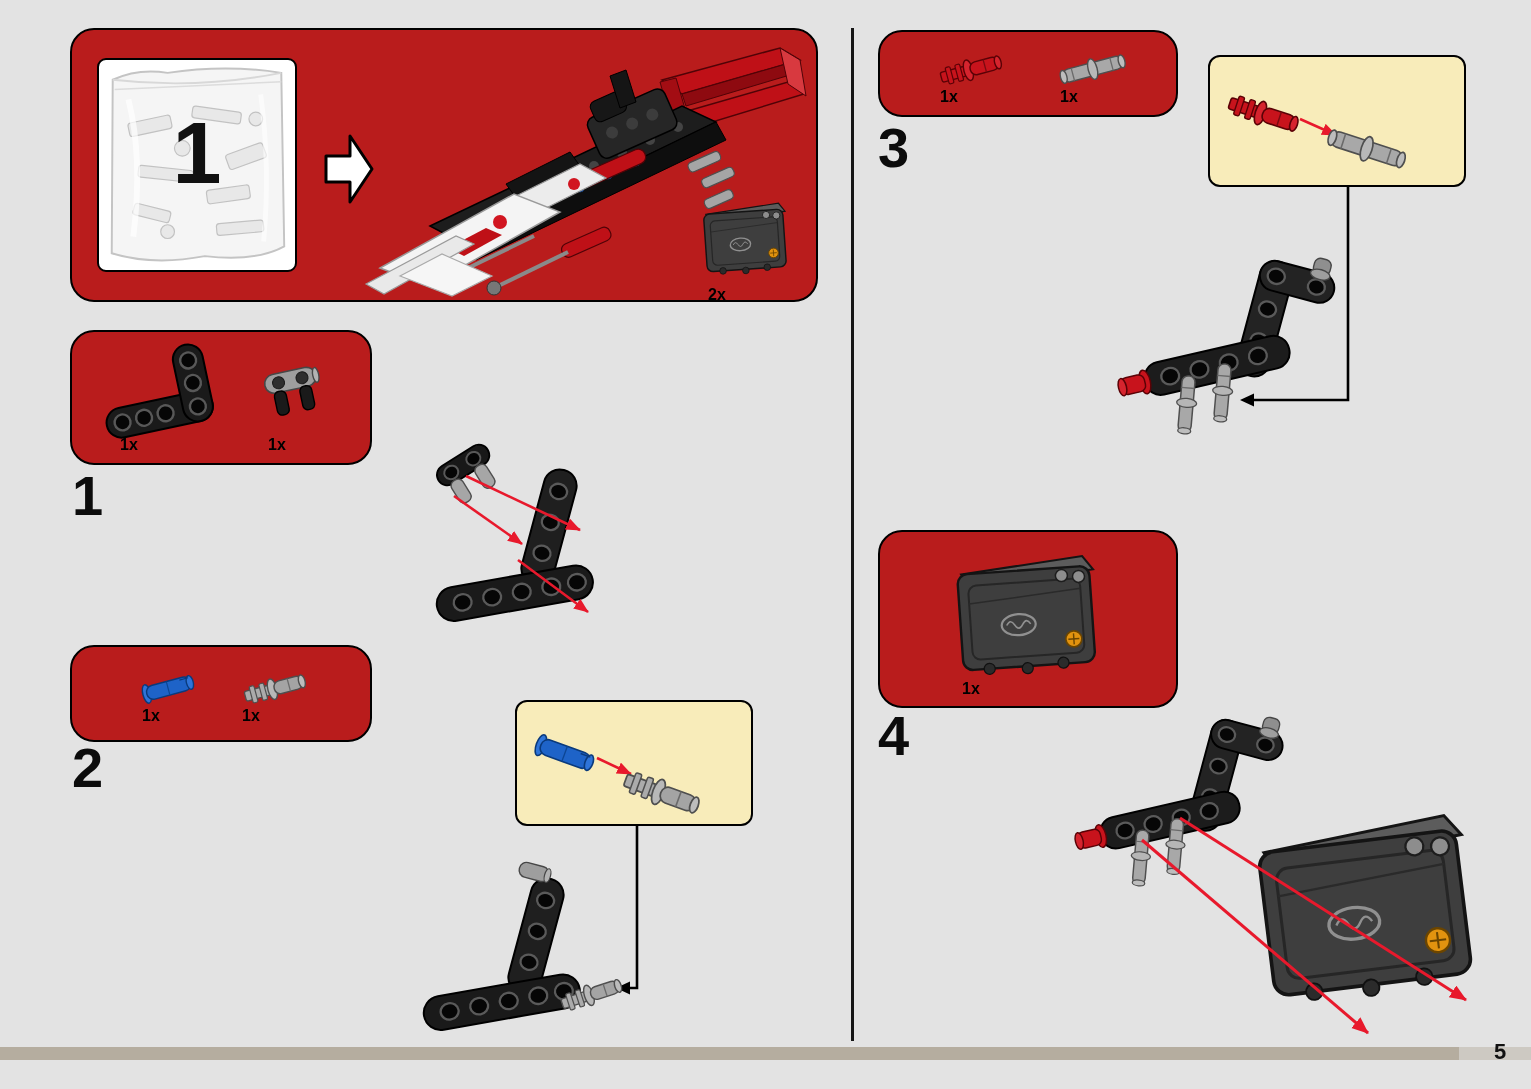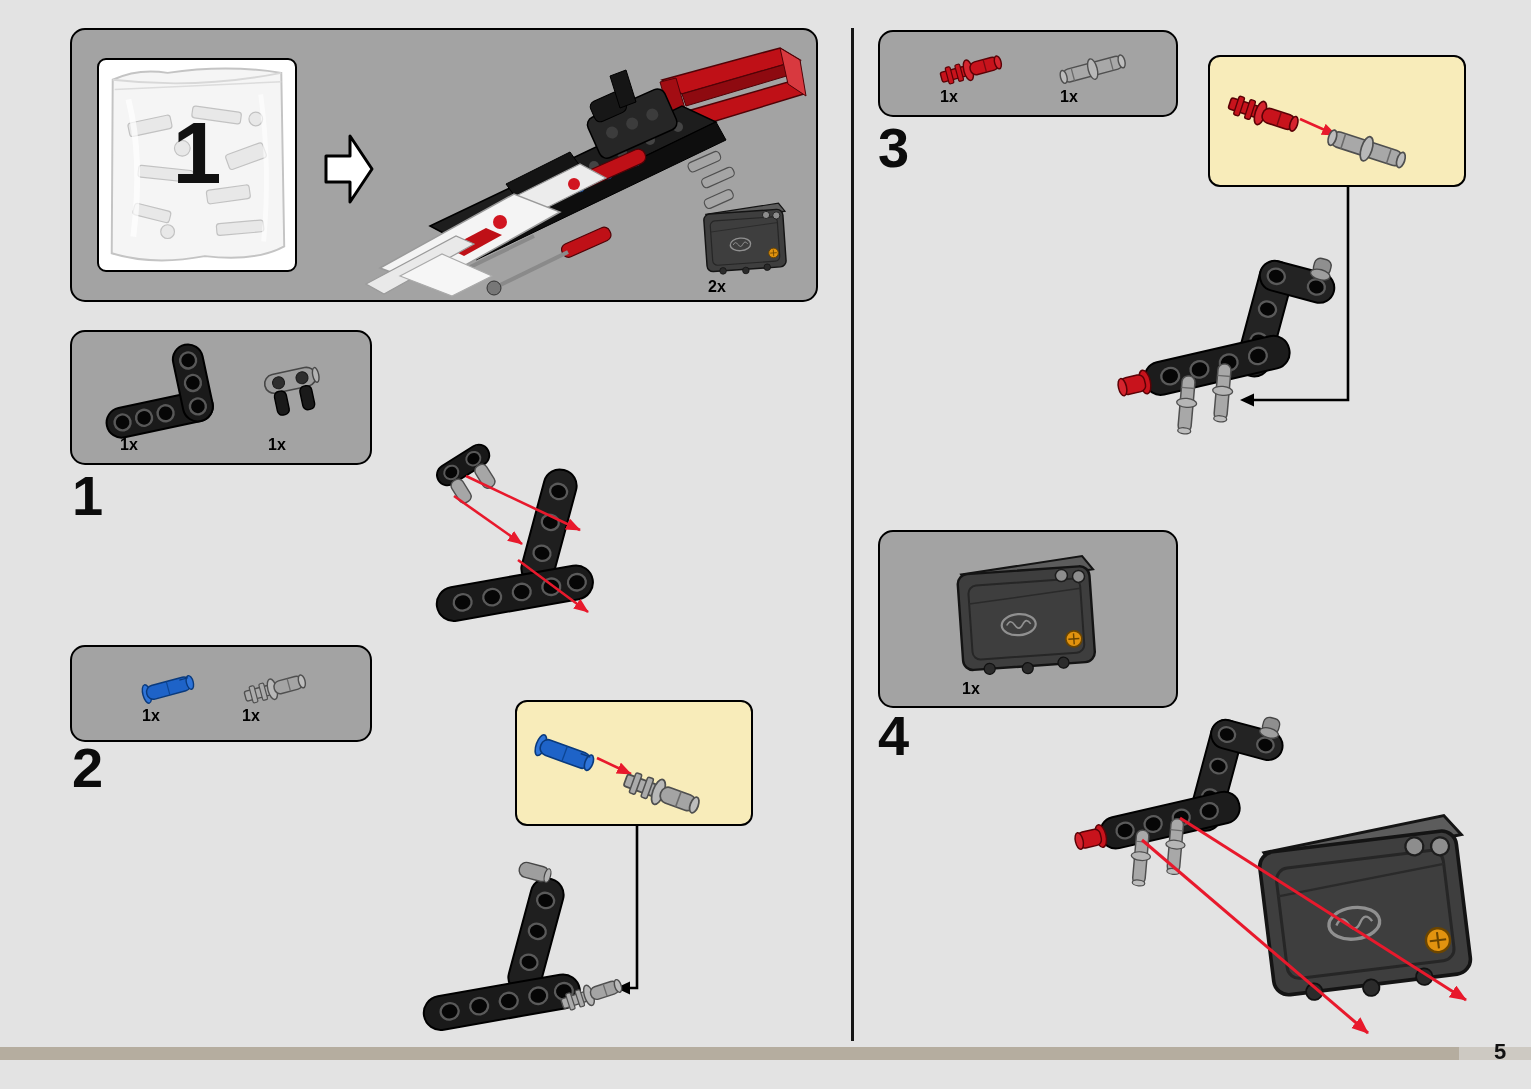--- a/index.html
+++ b/index.html
@@ -2,21 +2,21 @@
 <html><head>
 <meta charset="utf-8">
 <style>
   * { margin:0; padding:0; box-sizing:border-box; }
   html,body { background:#e3e3e3; }
   .page {
     position:relative; width:1531px; height:1089px;
     background:#e3e3e3; overflow:hidden;
     font-family:"Liberation Sans", sans-serif; color:#111;
   }
-  .panel { position:absolute; background:#a3a3a3; border:2.5px solid #000; border-radius:15px; }
+  .panel { position:absolute; background:#b91c1c; border:2.5px solid #000; border-radius:24px; }
   .inner-panel { position:absolute; background:#fff; border:2px solid #000; border-radius:9px; overflow:hidden; }
   .ybox { position:absolute; background:#f8ecba; border:2.5px solid #000; border-radius:12px; overflow:hidden; }
   .abs { position:absolute; }
   .stepnum { position:absolute; font-size:56px; font-weight:bold; line-height:1; color:#0c0c0c; }
   .qty { position:absolute; font-size:16px; font-weight:bold; color:#000; }
   .bagnum { position:absolute; left:0; right:0; top:42px; text-align:center; font-size:88px; font-weight:bold; color:#111; }
   .divider { position:absolute; left:851px; top:28px; width:2.5px; height:1013px; background:#151515; }
   .bar { position:absolute; top:1047px; height:13px; }
   .pagenum { position:absolute; left:1483px; top:1039px; width:34px; text-align:center; font-size:22px; font-weight:bold; color:#111; }
   svg { display:block; }
@@ -242,21 +242,21 @@
         <polygon points="2,248 92,200 110,208 20,258" fill="#e9e9e9" stroke="#9a9a9a" stroke-width="1.2"></polygon>
         <polygon points="36,240 78,218 128,240 88,260" fill="#f6f6f6" stroke="#aaa" stroke-width="1.2"></polygon>
       </g>
     </svg>
 
     <svg class="abs" style="left:626px;top:166px" width="98" height="82" viewBox="0 0 98 82">
       <g transform="scale(0.6)">
           <use href="#sym-battery"></use>
         </g>
     </svg>
-    <div class="qty" style="left:636px;top:248px">2x</div>
+    <div class="qty" style="left:636px;top:256px">2x</div>
   </div>
 
   <div class="panel" style="left:70px;top:330px;width:302px;height:135px">
     <svg class="abs" style="left:26px;top:8px" width="134" height="104" viewBox="0 0 134 104">
       <g transform="translate(2,6) rotate(-12 65 50)">
           <use href="#sym-lbeam"></use>
         </g>
     </svg>
     <div class="qty" style="left:48px;top:104px">1x</div>
     <svg class="abs" style="left:188px;top:18px" width="70" height="80" viewBox="0 0 70 80">

